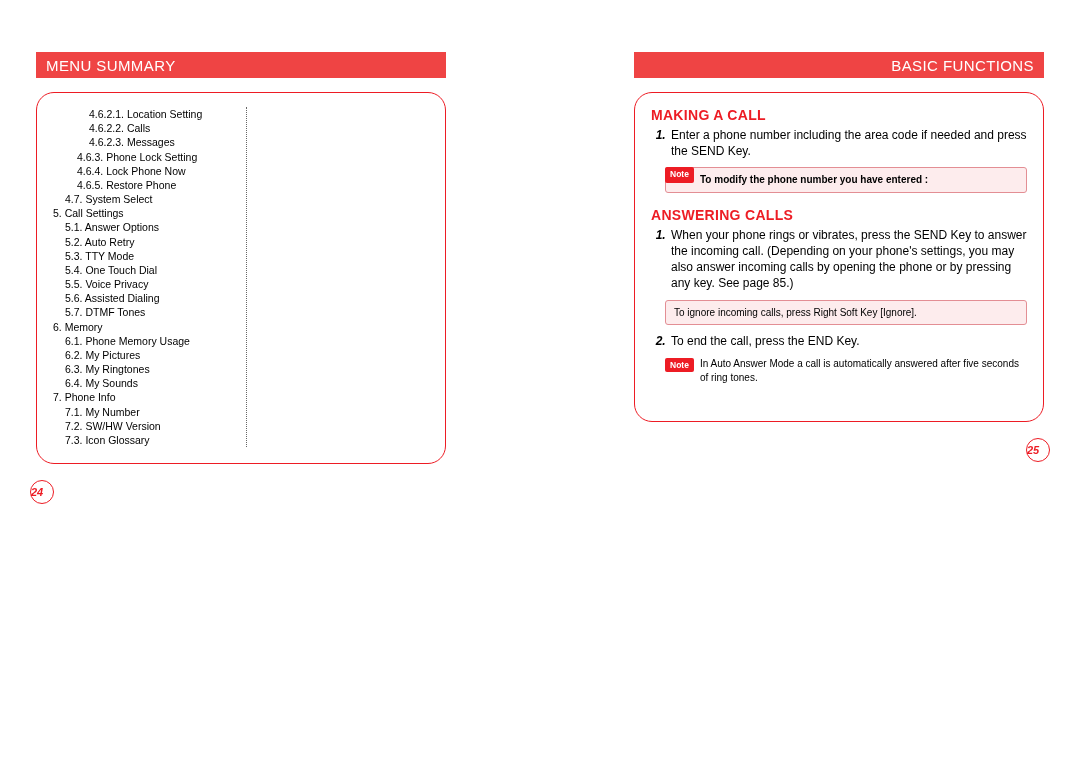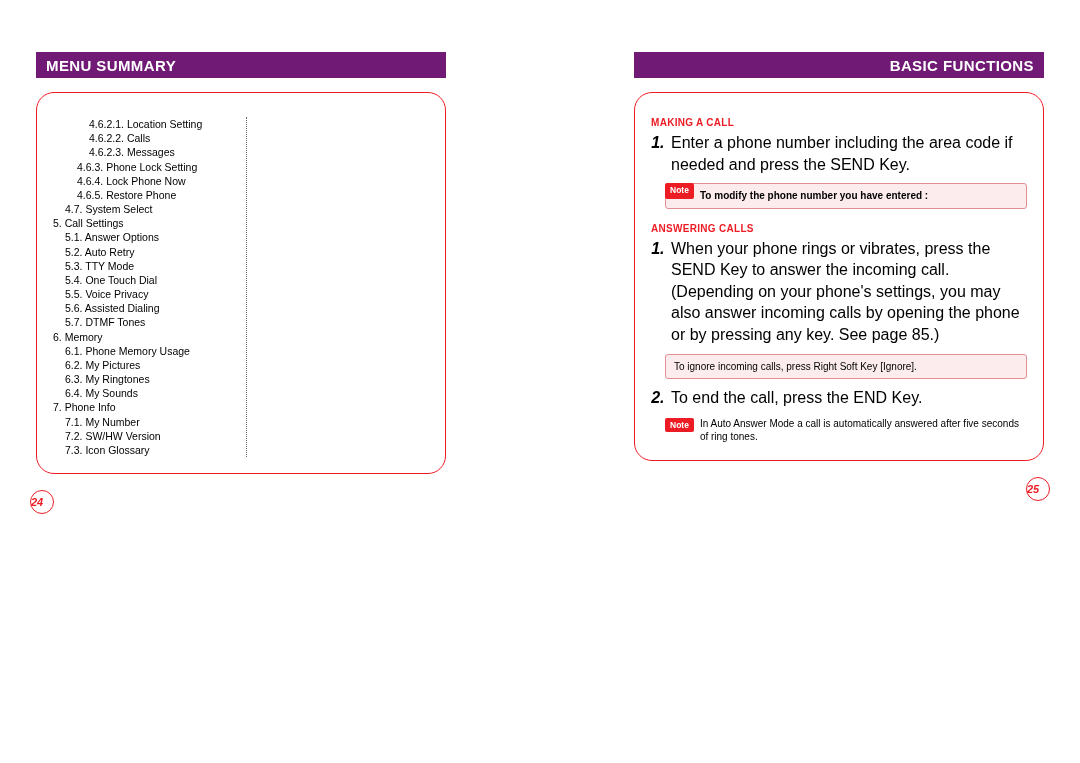--- a/index.html
+++ b/index.html
@@ -18,35 +18,35 @@
     width: 1008px;
   }
   .page {
     position: relative;
     width: 410px;
     float: left;
   }
   .page.right { float: right; }
   .page-head {
     height: 26px;
-    background: #701a75;
+    background: #ef4444;
     color: #fff;
-    font-weight: 700;
+    font-weight: 400;
     font-size: 15px;
     letter-spacing: 0.4px;
     display: flex;
     align-items: center;
     padding: 0 10px;
   }
   .page.right .page-head { justify-content: flex-end; }
   .page-body {
     border: 1.8px solid #ed1c24;
     border-radius: 18px;
     margin-top: 14px;
-    padding: 24px 16px 16px 16px;
+    padding: 14px 16px 16px 16px;
     min-height: 330px;
     position: relative;
     box-sizing: border-box;
   }
   .page-num {
     position: absolute;
     width: 22px;
     height: 22px;
     border: 1.6px solid #ed1c24;
     border-radius: 50%;
@@ -76,29 +76,29 @@
   }
   .lvl-1 { margin-left: 0; }
   .lvl-2 { margin-left: 12px; }
   .lvl-3 { margin-left: 24px; }
   .lvl-4 { margin-left: 36px; }
 
   
   .sect-title {
     color: #ed1c24;
     font-weight: 800;
-    font-size: 10px;
+    font-size: 14px;
     letter-spacing: 0.3px;
     margin: 0 0 4px 0;
   }
   .sect-title.mt { margin-top: 14px; }
   ol.steps {
     margin: 0 0 8px 0;
     padding-left: 18px;
-    font-size: 16px;
+    font-size: 12px;
     line-height: 1.35;
   }
   ol.steps li { margin-bottom: 6px; padding-left: 2px; }
   ol.steps li::marker { font-weight: 700; font-style: italic; }
 
   .note-box {
     border: 1px solid #e38e94;
     background: #fdeced;
     border-radius: 3px;
     font-size: 10px;

